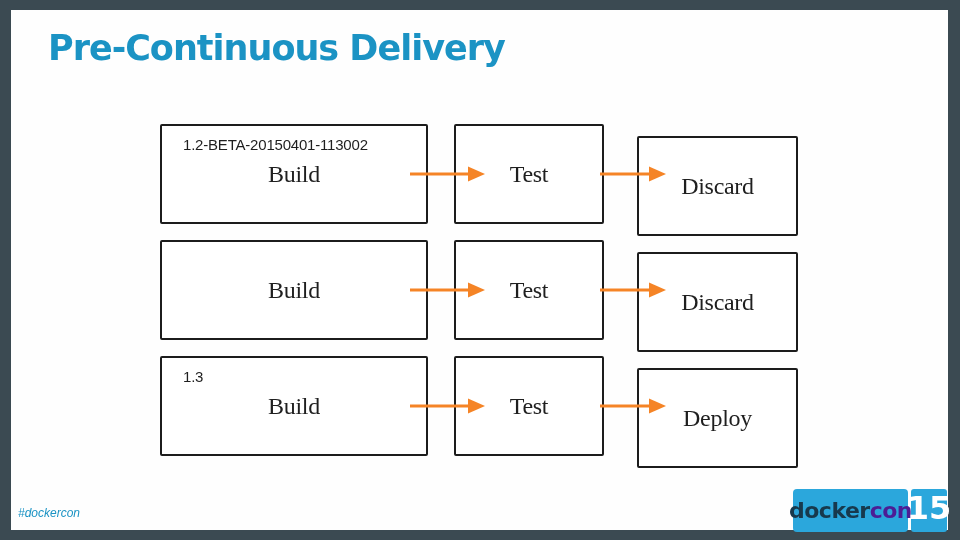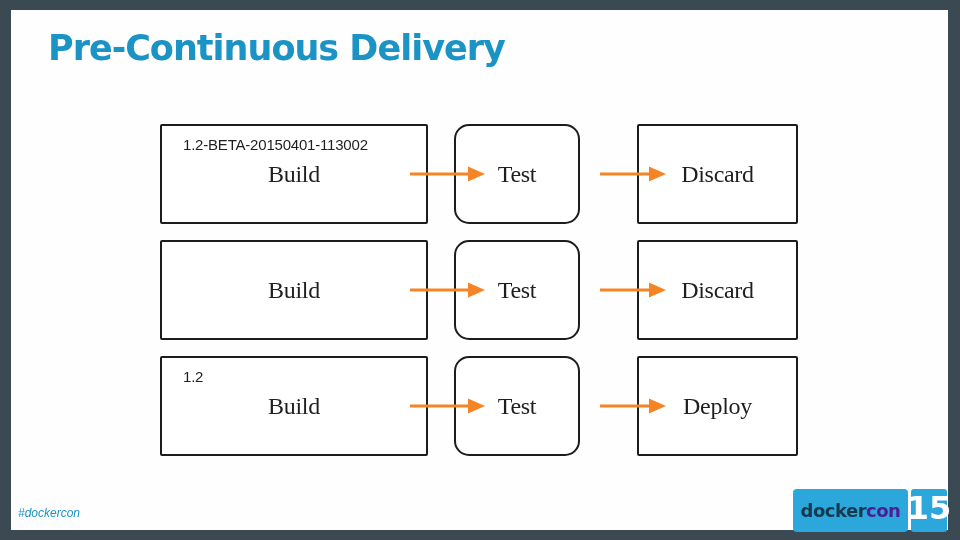--- a/index.html
+++ b/index.html
@@ -19,22 +19,22 @@
     color:var(--accent,#1B93C4);
   }
   .row{position:absolute;left:0;width:960px;height:100px;}
   .r1{top:124px}.r2{top:240px}.r3{top:356px}
   .box{
     position:absolute;top:0;height:100px;box-sizing:border-box;
     border:2.5px solid #1c1c1c;border-radius:2px;background:#fff;
     display:flex;align-items:center;justify-content:center;
   }
   .build-box{left:160px;width:268px;}
-  .test-box{left:454px;width:126px;border-radius:15px;}
-  .end-box{left:637px;width:161px;}
+  .test-box{left:454px;width:150px;}
+  .end-box{left:637px;width:161px;margin-top:12px;}
   .stage{
     font-family:Liberation Serif, serif;
     font-size:24px;color:#1f1f1f;letter-spacing:-0.3px;
   }
   .version{
     position:absolute;top:10px;left:13px;
     font-family:"Liberation Sans",sans-serif;
     font-size:15px;color:#1f1f1f;letter-spacing:-0.2px;margin-left:8px;
   }
   .arrow{position:absolute;top:41px;color:var(--orange,#F58426);z-index:3;}
@@ -42,21 +42,21 @@
   .arrow2{left:600px;}
   .hashtag{
     position:absolute;left:18px;top:506px;
     font-size:12px;font-style:italic;
     color:var(--accent,#1B93C4);z-index:4;
   }
   .logo{
     position:absolute;left:793px;top:489px;width:115px;height:43px;
     background:var(--logoblue,#2BA7DC);border-radius:4px;
     display:flex;align-items:center;justify-content:center;z-index:4;
-    font-family:"DejaVu Sans",sans-serif;font-weight:bold;font-size:18px;
+    font-family:"DejaVu Sans",sans-serif;font-weight:bold;font-size:22px;
     letter-spacing:-0.5px;
   }
   .logo-docker{color:#17394D;}
   .logo-con{color:#4c1d95;}
   .page-badge{
     position:absolute;left:911px;top:489px;width:36px;height:43px;
     background:var(--logoblue,#2BA7DC);border-radius:3px;
     display:flex;align-items:flex-start;justify-content:center;z-index:4;
     font-family:"DejaVu Sans",sans-serif;font-weight:bold;font-size:32px;
     color:#fff;
@@ -106,21 +106,21 @@
       <line x1="0" y1="9" x2="50" y2="9" stroke="currentColor" stroke-width="3"></line>
       <polygon points="49,1.5 66,9 49,16.5" fill="currentColor"></polygon>
     </svg>
     <div class="box end-box">
       <span class="stage">Discard</span>
     </div>
   </div>
 
   <div class="row r3">
     <div class="box build-box">
-      <span class="version">1.2</span>
+      <span class="version">1.3</span>
       <span class="stage">Build</span>
     </div>
     <svg class="arrow arrow1" width="75" height="18" viewBox="0 0 75 18">
       <line x1="0" y1="9" x2="59" y2="9" stroke="currentColor" stroke-width="3"></line>
       <polygon points="58,1.5 75,9 58,16.5" fill="currentColor"></polygon>
     </svg>
     <div class="box test-box">
       <span class="stage">Test</span>
     </div>
     <svg class="arrow arrow2" width="66" height="18" viewBox="0 0 66 18">

